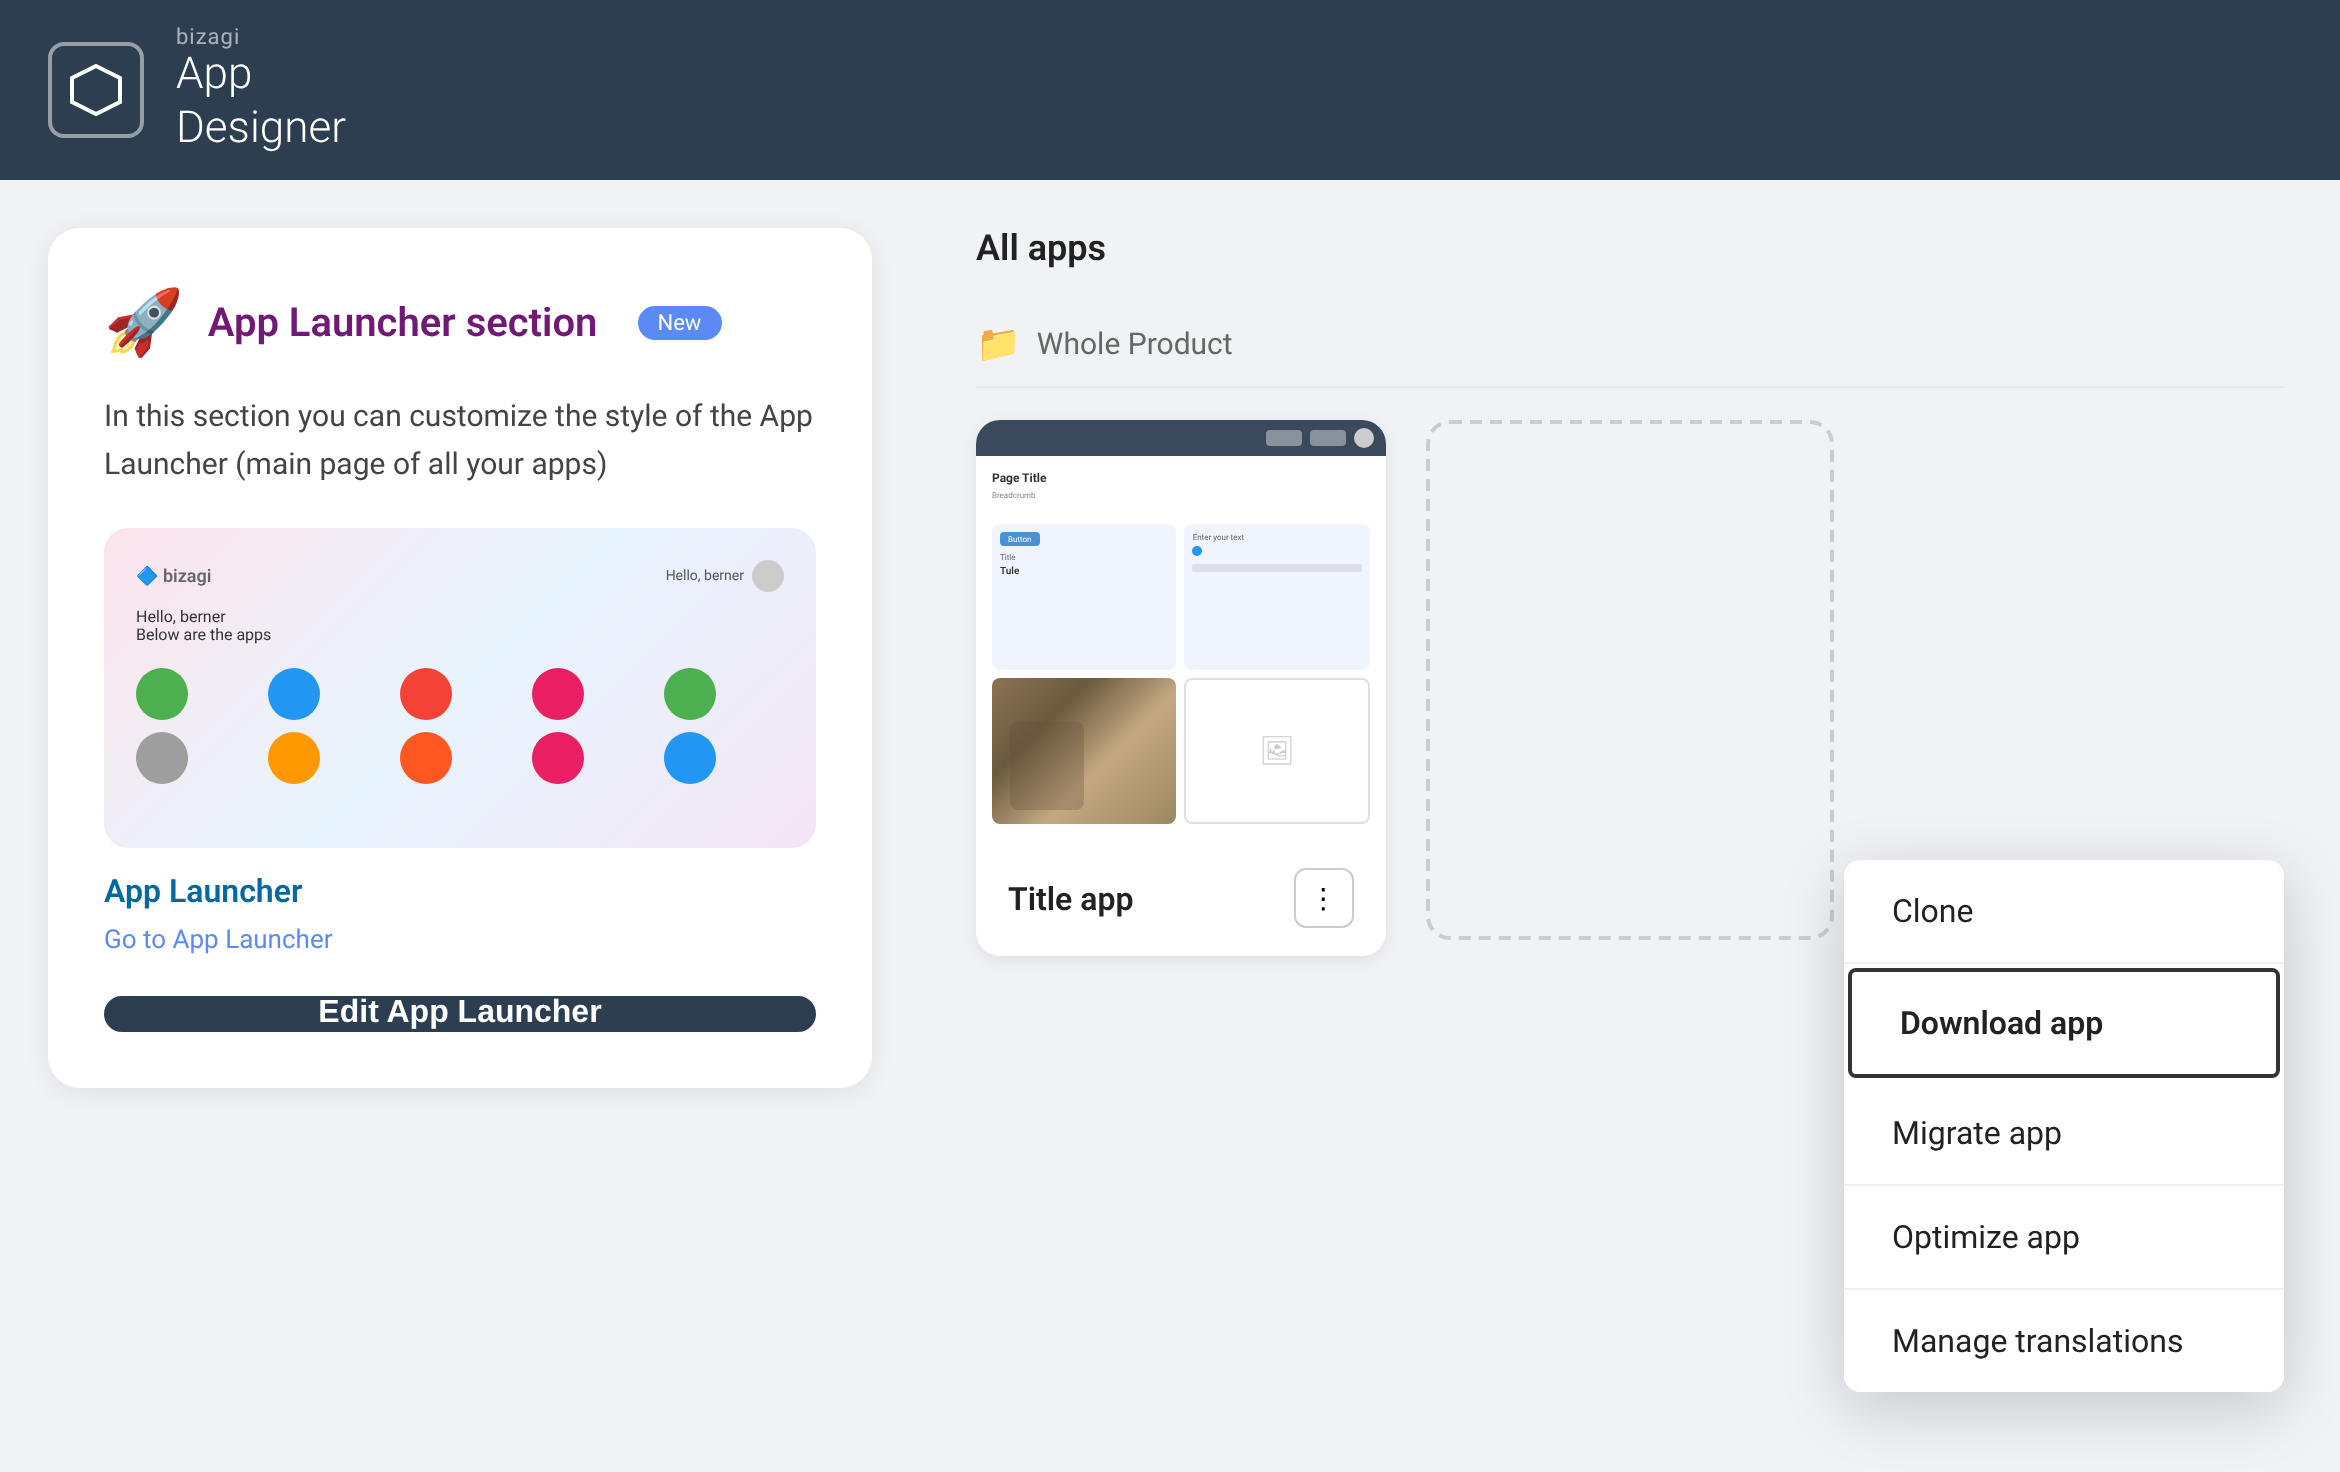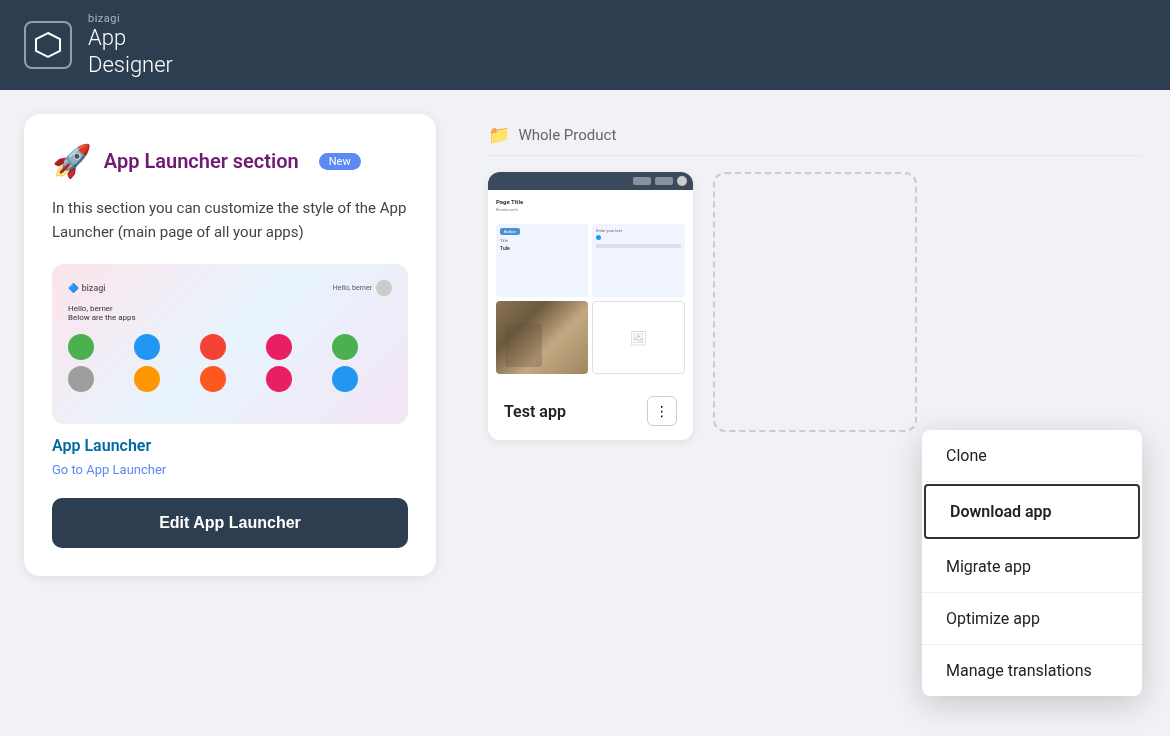--- a/index.html
+++ b/index.html
@@ -142,21 +142,20 @@
     }
     .launcher-link {
       font-size: 13px;
       color: #5b8af5;
       cursor: pointer;
     }
     .edit-button {
       display: block;
       width: 100%;
       margin-top: 20px;
-      padding: 16px;
       background: #2c3e50;
       color: white;
       border: none;
       border-radius: 10px;
       font-size: 16px;
       font-weight: 600;
       cursor: pointer;
       text-align: center;
     }
 
@@ -444,20 +443,21 @@
 
       <div class="launcher-label">App Launcher</div>
       <a class="launcher-link">Go to App Launcher</a>
       <button class="edit-button">Edit App Launcher</button>
     </div>
   </aside>
 
   <main class="content">
 
 
+    <h2 class="section-title">All apps</h2>
 
     <div class="folder-row">
       <span class="folder-icon">📁</span>
       <span>Whole Product</span>
     </div>
 
     <div class="apps-grid">
 
       <div class="app-card">
         <div class="app-card-preview">
@@ -493,21 +493,21 @@
                 <div class="mini-photo-inner"></div>
               </div>
 
               <div class="mini-form-block image-placeholder">
                 <span style="font-size:14px;color:#ccc;">🖼</span>
               </div>
             </div>
           </div>
         </div>
         <div class="app-card-footer">
-          <span class="app-name">Test app</span>
+          <span class="app-name">Title app</span>
           <button class="app-menu-btn">⋮</button>
         </div>
       </div>
 
       <div class="app-card-empty"></div>
 
     </div>
 
     <div class="context-menu">
       <div class="context-menu-item">Clone</div>

